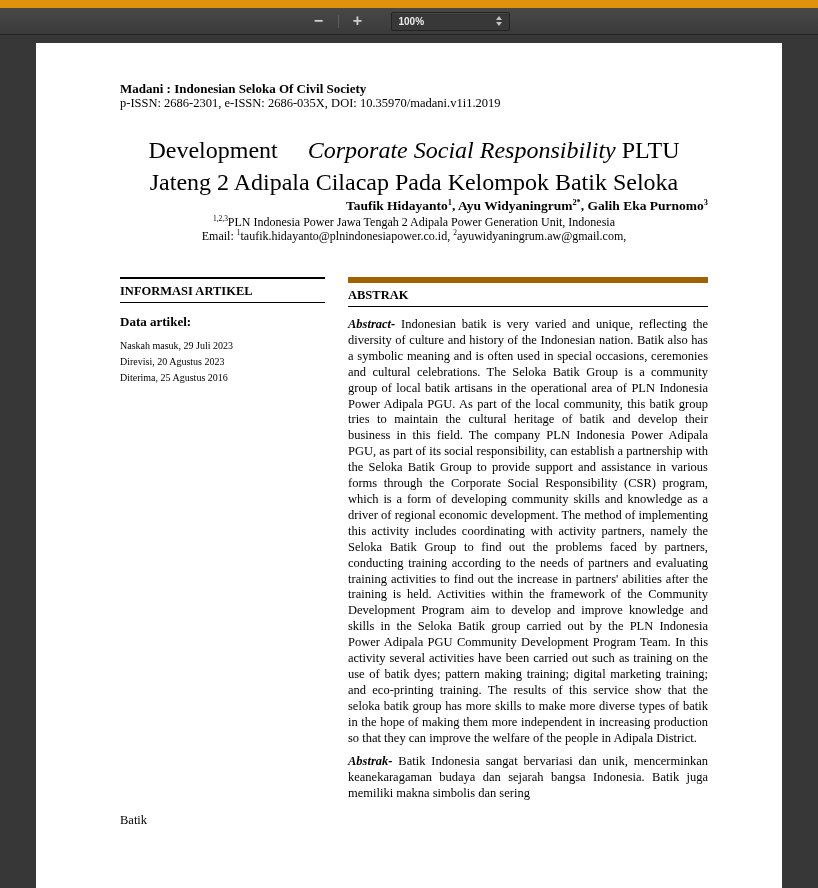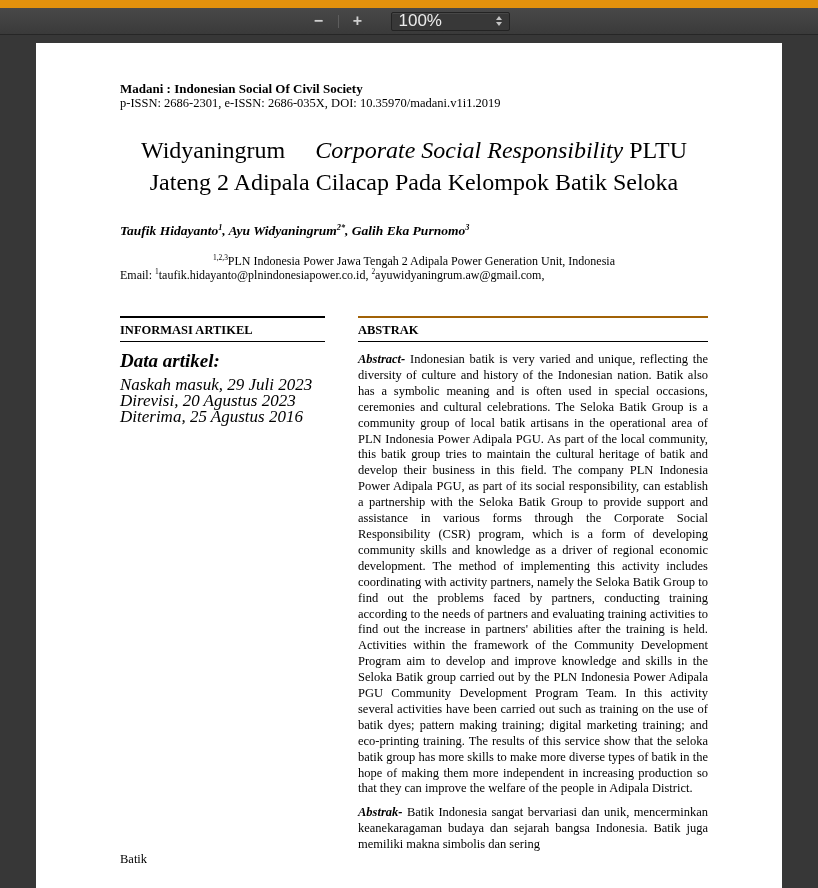--- a/index.html
+++ b/index.html
@@ -20,53 +20,53 @@
   .zoom-btn {
     color: #cfcfcf; font-size: 16px; font-weight: bold; line-height: 1;
     width: 20px; text-align: center; cursor: pointer; user-select: none;
   }
   .toolbar-sep { width: 1px; height: 13px; background: #5d5d5d; }
   .zoom-select {
     width: 119px; height: 19px; margin-left: 14px;
     background: #383838; border: 1px solid #232323; border-radius: 2px;
     box-shadow: inset 0 1px 0 rgba(255,255,255,0.08);
     display: flex; align-items: center; justify-content: space-between;
-    padding: 0 7px; color: #ececec; font-size: 17px; font-weight: normal;
+    padding: 0 7px; color: #ececec; font-size: 10px; font-weight: bold;
     cursor: pointer;
   }
   .stepper { display: flex; flex-direction: column; align-items: center; gap: 2px; }
   .tri-up   { width:0; height:0; border-left:3.5px solid transparent; border-right:3.5px solid transparent; border-bottom:4px solid #c3c3c3; }
   .tri-down { width:0; height:0; border-left:3.5px solid transparent; border-right:3.5px solid transparent; border-top:4px solid #c3c3c3; }
   
   .pdf-page {
     width: 746px; height: 1400px;
     margin: 8px auto 0;
     background: #ffffff;
     padding: 38px 74px 0 84px;
     font-family: "Liberation Serif", serif;
     color: #000;
   }
   .jname { font-weight: bold; font-size: 13px; line-height: 15px; }
   .jline { font-size: 12.5px; line-height: 15px; }
   .paper-title { margin-top: 23px; text-align: center; font-size: 24px; line-height: 32px; }
   .paper-title .it { font-style: italic; margin-left: 24px; }
-  .authors { margin-top: 25px; text-align: left; font-size: 13.5px; font-weight: bold; line-height: 15px; font-style: italic; }
+  .authors { text-align: right; font-size: 13.5px; font-weight: bold; line-height: 15px; }
   sup { font-size: 0.62em; vertical-align: super; line-height: 0; }
-  .affil  { text-align: center; font-size: 12px; line-height: 13.5px; margin-top: 17px; }
-  .emails { text-align: left; font-size: 12px; line-height: 13.5px; }
+  .affil  { text-align: center; font-size: 12px; line-height: 13.5px; margin-top: 3px; }
+  .emails { text-align: center; font-size: 12px; line-height: 13.5px; }
   
-  .cols { display: flex; gap: 33px; margin-top: 34px; position: relative; }
+  .cols { display: flex; gap: 23px; margin-top: 34px; position: relative; }
   .col-left  { width: 205px; flex: none; border-top: 2px solid #000; }
-  .col-right { flex: 1; border-top: 2px solid #a16207; }
+  .col-right { flex: 1; border-top: 6px solid #a16207; }
   .col-head {
     font-weight: bold; font-size: 12.5px; line-height: 14px;
     padding: 5px 0 4px; border-bottom: 1px solid #000;
   }
-  .data-label { font-style: italic; font-weight: bold; font-size: 19px; line-height: 15px; margin-top: 11px; }
-  .dates { margin-top: 9px; font-size: 17px; line-height: 16px; font-style: italic; }
+  .data-label { font-weight: bold; font-size: 13px; line-height: 15px; margin-top: 11px; }
+  .dates { margin-top: 9px; font-size: 10px; line-height: 16px; }
   .kw-block { position: absolute; top: 529px; left: 0; width: 205px; }
   .kw-label { font-style: italic; font-weight: bold; font-size: 13px; line-height: 15px; }
   .kw-item  { font-size: 12.5px; margin-top: 7px; }
   .abs-p { margin: 10px 0 0; font-size: 12.5px; line-height: 15.9px; text-align: justify; }
   .abs-p.second { margin-top: 8px; }
   .abs-lead { font-weight: bold; font-style: italic; }
 </style>
 </head>
 <body>
 
@@ -80,24 +80,24 @@
     <span>100%</span>
     <span class="stepper">
       <span class="tri-up"></span>
       <span class="tri-down"></span>
     </span>
   </div>
 </div>
 
 <div class="pdf-page">
 
-  <div class="jname">Madani : Indonesian Social Of Civil Society</div>
+  <div class="jname">Madani : Indonesian Seloka Of Civil Society</div>
   <div class="jline">p-ISSN: 2686-2301, e-ISSN: 2686-035X, DOI: 10.35970/madani.v1i1.2019</div>
 
-  <div class="paper-title"><span>Widyaningrum </span><span class="it">Corporate Social Responsibility</span><span> PLTU Jateng 2 Adipala Cilacap Pada Kelompok Batik Seloka</span></div>
+  <div class="paper-title"><span>Development </span><span class="it">Corporate Social Responsibility</span><span> PLTU Jateng 2 Adipala Cilacap Pada Kelompok Batik Seloka</span></div>
 
   <div class="authors"><span>Taufik Hidayanto</span><sup>1</sup><span>, </span><span>Ayu Widyaningrum</span><sup>2*</sup><span>, </span><span>Galih Eka Purnomo</span><sup>3</sup></div>
 
   <div class="affil"><sup>1,2,3</sup><span>PLN Indonesia Power Jawa Tengah 2 Adipala Power Generation Unit, Indonesia</span></div>
 
   <div class="emails"><span>Email: </span><sup>1</sup><span>taufik.hidayanto@plnindonesiapower.co.id, </span><sup>2</sup><span>ayuwidyaningrum.aw@gmail.com,</span></div>
 
   <div class="cols">
 
     <div class="col-left">

